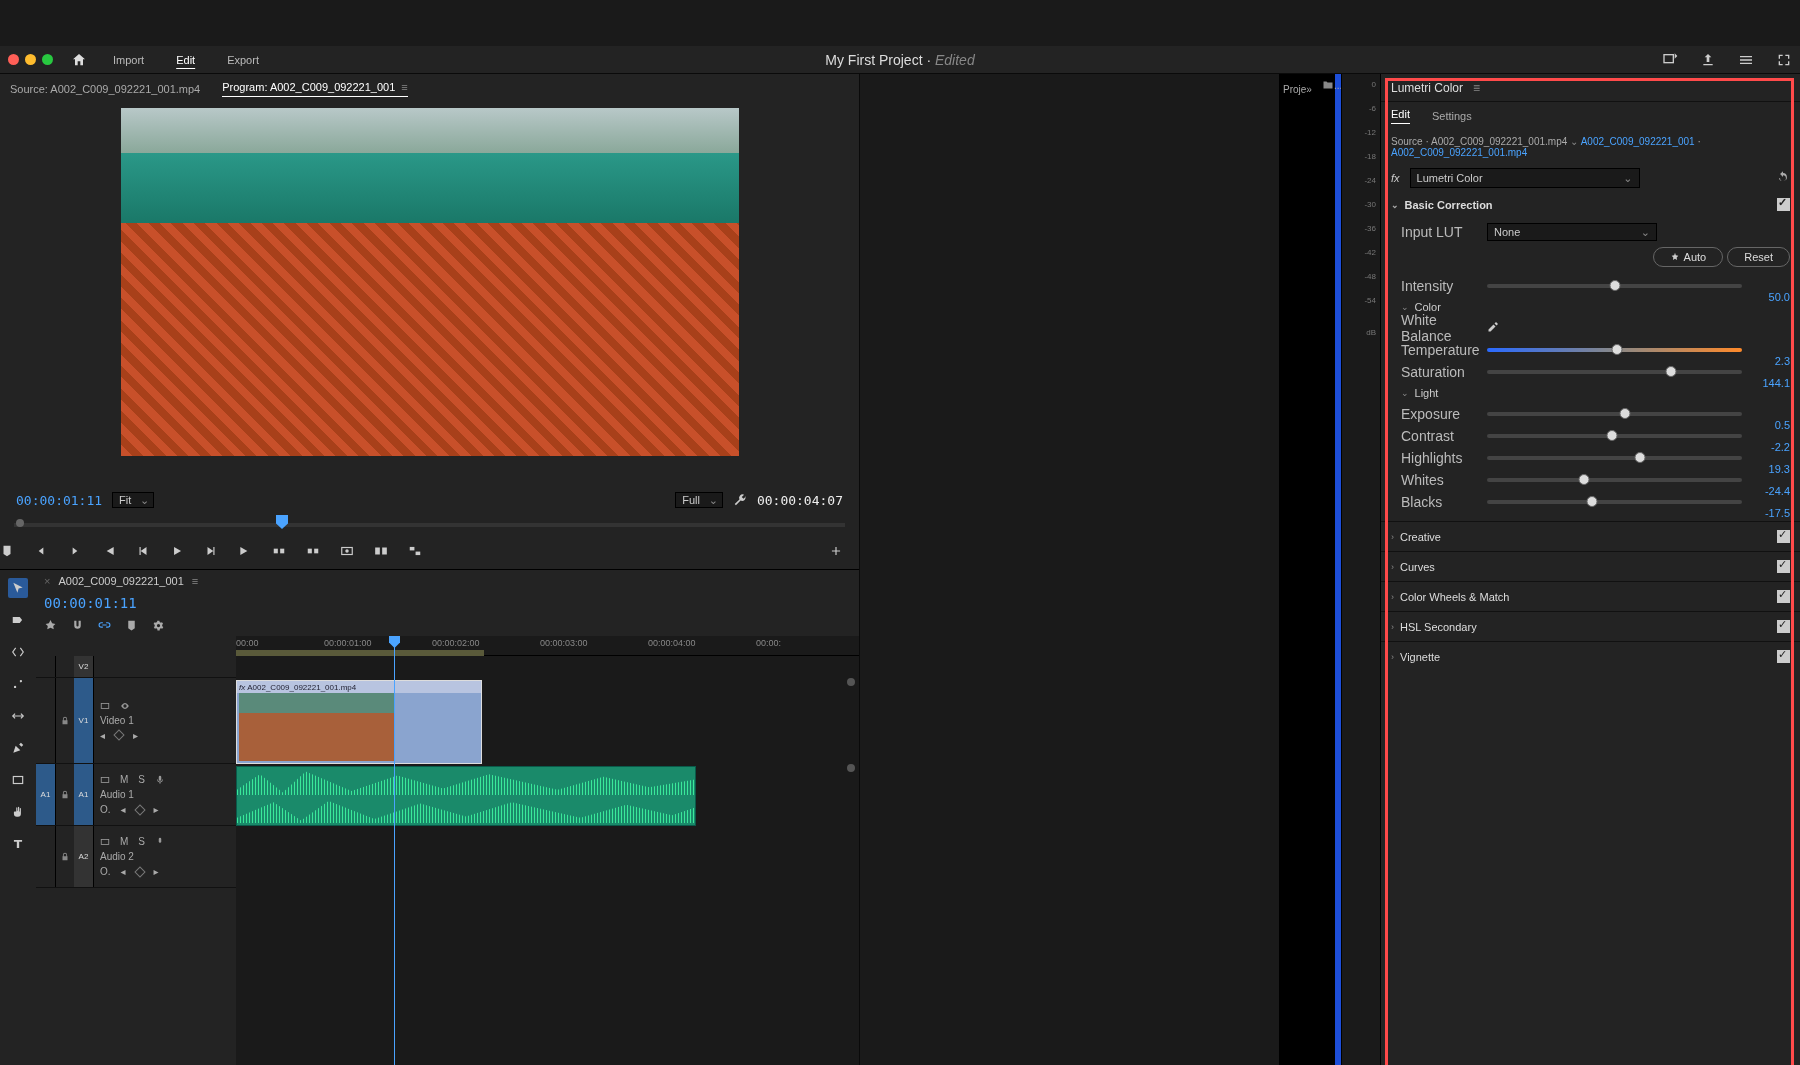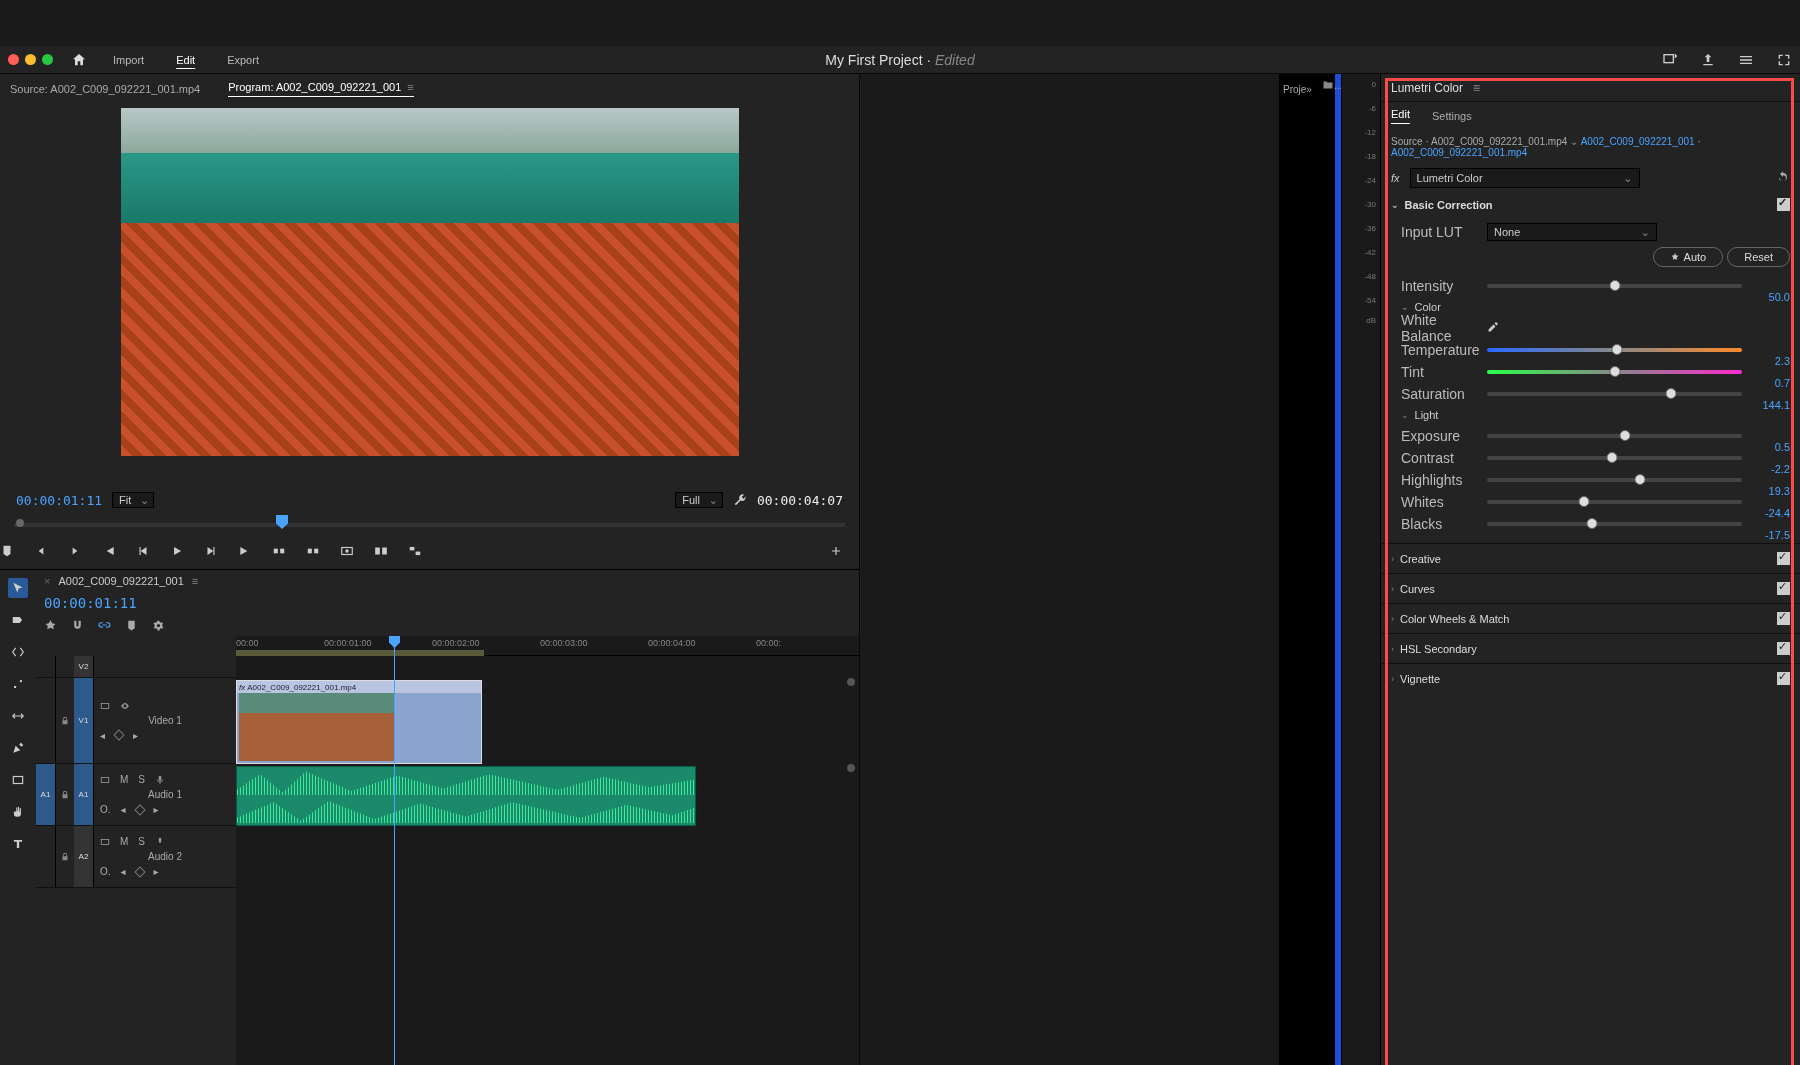--- a/index.html
+++ b/index.html
@@ -16,21 +16,21 @@
   .title-center .edited { color:#888; font-style:italic; }
   .top-right { margin-left:auto; display:flex; gap:22px; align-items:center; }
   .top-right svg { width:16px; height:16px; fill:#ccc; cursor:pointer; }
 
   .workspace { display:flex; height:calc(100% - 28px); }
   .left-col { width:860px; display:flex; flex-direction:column; border-right:1px solid #0a0a0a; }
   .right-col { flex:1; background:#232323; display:flex; flex-direction:column; position:relative; }
 
   
   .program-area { height:495px; background:#232323; display:flex; flex-direction:column; }
-  .prog-tabs { height:30px; display:flex; align-items:center; gap:28px; padding:0 10px; font-size:11px; color:#aaa; }
+  .prog-tabs { height:30px; display:flex; align-items:center; gap:22px; padding:0 10px; font-size:11px; color:#aaa; }
   .prog-tabs .tab { display:flex; align-items:center; gap:6px; }
   .prog-tabs .tab.active { color:#fff; border-bottom:1px solid #fff; padding-bottom:3px; }
   .viewer { flex:1; display:flex; justify-content:center; align-items:flex-start; padding-top:4px; }
   .video-frame { width:618px; height:348px; background:linear-gradient(to bottom,#3a6b5a 0%,#2a8b7a 22%,#cf6f3b 40%,#a85a3a 100%); position:relative; overflow:hidden; }
   .sky { position:absolute; top:0; left:0; right:0; height:45px; background:linear-gradient(#b8c8c8,#8aa89a); }
   .water { position:absolute; top:45px; left:0; right:0; height:70px; background:linear-gradient(#2a9888,#1a7868); }
   .roofs { position:absolute; top:115px; left:0; right:0; bottom:0; background:
      repeating-linear-gradient(45deg,#c8502a 0 8px,#a8401a 8px 16px),
      repeating-linear-gradient(-35deg,rgba(255,255,255,0.15) 0 4px,transparent 4px 22px); }
   .prog-ctrl-row { height:30px; display:flex; align-items:center; padding:0 16px; gap:10px; font-size:12px; }
@@ -69,21 +69,21 @@
   .playhead::before { content:""; position:absolute; top:0; left:-5px; width:11px; height:12px; background:#4aa3ff; clip-path:polygon(0 0,100% 0,100% 55%,50% 100%,0 55%); }
   .track-row { display:flex; align-items:stretch; height:42px; border-bottom:1px solid #111; }
   .track-row.tall { height:86px; }
   .track-row.aud { height:62px; }
   .src-patch { width:20px; background:#2d5a8a; border-right:1px solid #000; display:flex; align-items:center; justify-content:center; font-size:8px; color:#ddd; }
   .src-patch.off { background:transparent; }
   .lock-col { width:18px; display:flex; align-items:center; justify-content:center; }
   .lock-col svg { width:10px; height:10px; fill:#888; }
   .tgt-patch { width:20px; background:#2d5a8a; border-right:1px solid #000; display:flex; align-items:center; justify-content:center; font-size:8px; color:#ddd; }
   .tgt-patch.off { background:#333; }
-  .track-meta { flex:1; padding:2px 6px; font-size:10px; color:#aaa; display:flex; flex-direction:column; justify-content:center; gap:4px;text-align:center; }
+  .track-meta { flex:1; padding:2px 6px; font-size:10px; color:#aaa; display:flex; flex-direction:column; justify-content:center; gap:4px; }
   .track-meta .icons { display:flex; gap:10px; align-items:center; }
   .track-meta svg { width:10px; height:10px; fill:#999; }
   .clip-video { position:absolute; top:44px; left:0; width:246px; height:84px; background:#8aa4cf; border:1px solid #ddd; }
   .clip-video .thumb { position:absolute; top:12px; left:2px; width:156px; bottom:2px; background:linear-gradient(#5a8a7a 0 30%,#a8603a 30% 100%); }
   .clip-video .lbl-bar { position:absolute; top:0; left:0; right:0; height:12px; background:#b8c4e0; color:#223; font-size:8px; padding:0 2px; display:flex; align-items:center; gap:2px; }
   .clip-audio { position:absolute; top:130px; left:0; width:460px; height:60px; background:#1a8a6a; border:1px solid #0a5a4a; }
   .wave { position:absolute; left:0; right:0; background:repeating-linear-gradient(90deg,#3ae89a 0 1px,#1a8a6a 1px 3px); }
   .wave.t { top:2px; height:26px; clip-path:polygon(0 80%,5% 20%,10% 90%,15% 10%,25% 85%,35% 25%,45% 75%,55% 20%,70% 80%,80% 30%,90% 70%,100% 40%,100% 100%,0 100%); }
   .wave.b { bottom:2px; height:26px; clip-path:polygon(0 80%,8% 20%,14% 90%,20% 15%,30% 85%,40% 25%,50% 75%,60% 20%,75% 80%,85% 30%,95% 70%,100% 40%,100% 100%,0 100%); }
   .tl-scroll { height:14px; background:#1a1a1a; position:relative; }
@@ -516,21 +516,21 @@
       <span style="top:0">0</span>
       <span style="top:24px">-6</span>
       <span style="top:48px">-12</span>
       <span style="top:72px">-18</span>
       <span style="top:96px">-24</span>
       <span style="top:120px">-30</span>
       <span style="top:144px">-36</span>
       <span style="top:168px">-42</span>
       <span style="top:192px">-48</span>
       <span style="top:216px">-54</span>
-      <span style="top:236px">dB</span>
+      <span style="top:248px">dB</span>
     </div>
     <div class="meter-bot">S  S</div>
   </div>
 
   <div class="right-col">
     <div class="highlight-box"></div>
     <div class="lum-header">
       <span>Lumetri Color</span>
       <span style="color:#888">≡</span>
     </div>
@@ -590,27 +590,20 @@
             </svg></span>
       </div>
       <div class="row">
         <span class="lbl">Temperature</span>
         <div class="slider temp">
             <div class="knob" style="left:51%"></div>
           </div>
         <span class="val">2.3</span>
       </div>
       <div class="row">
-        <span class="lbl">Tint</span>
-        <div class="slider tint">
-            <div class="knob" style="left:50%"></div>
-          </div>
-        <span class="val">0.7</span>
-      </div>
-      <div class="row">
         <span class="lbl">Saturation</span>
         <div class="slider">
             <div class="knob" style="left:72%"></div>
           </div>
         <span class="val">144.1</span>
       </div>
       <div class="subhdr">
           <span class="chev">⌄</span>
           <span>Light</span>
         </div>

